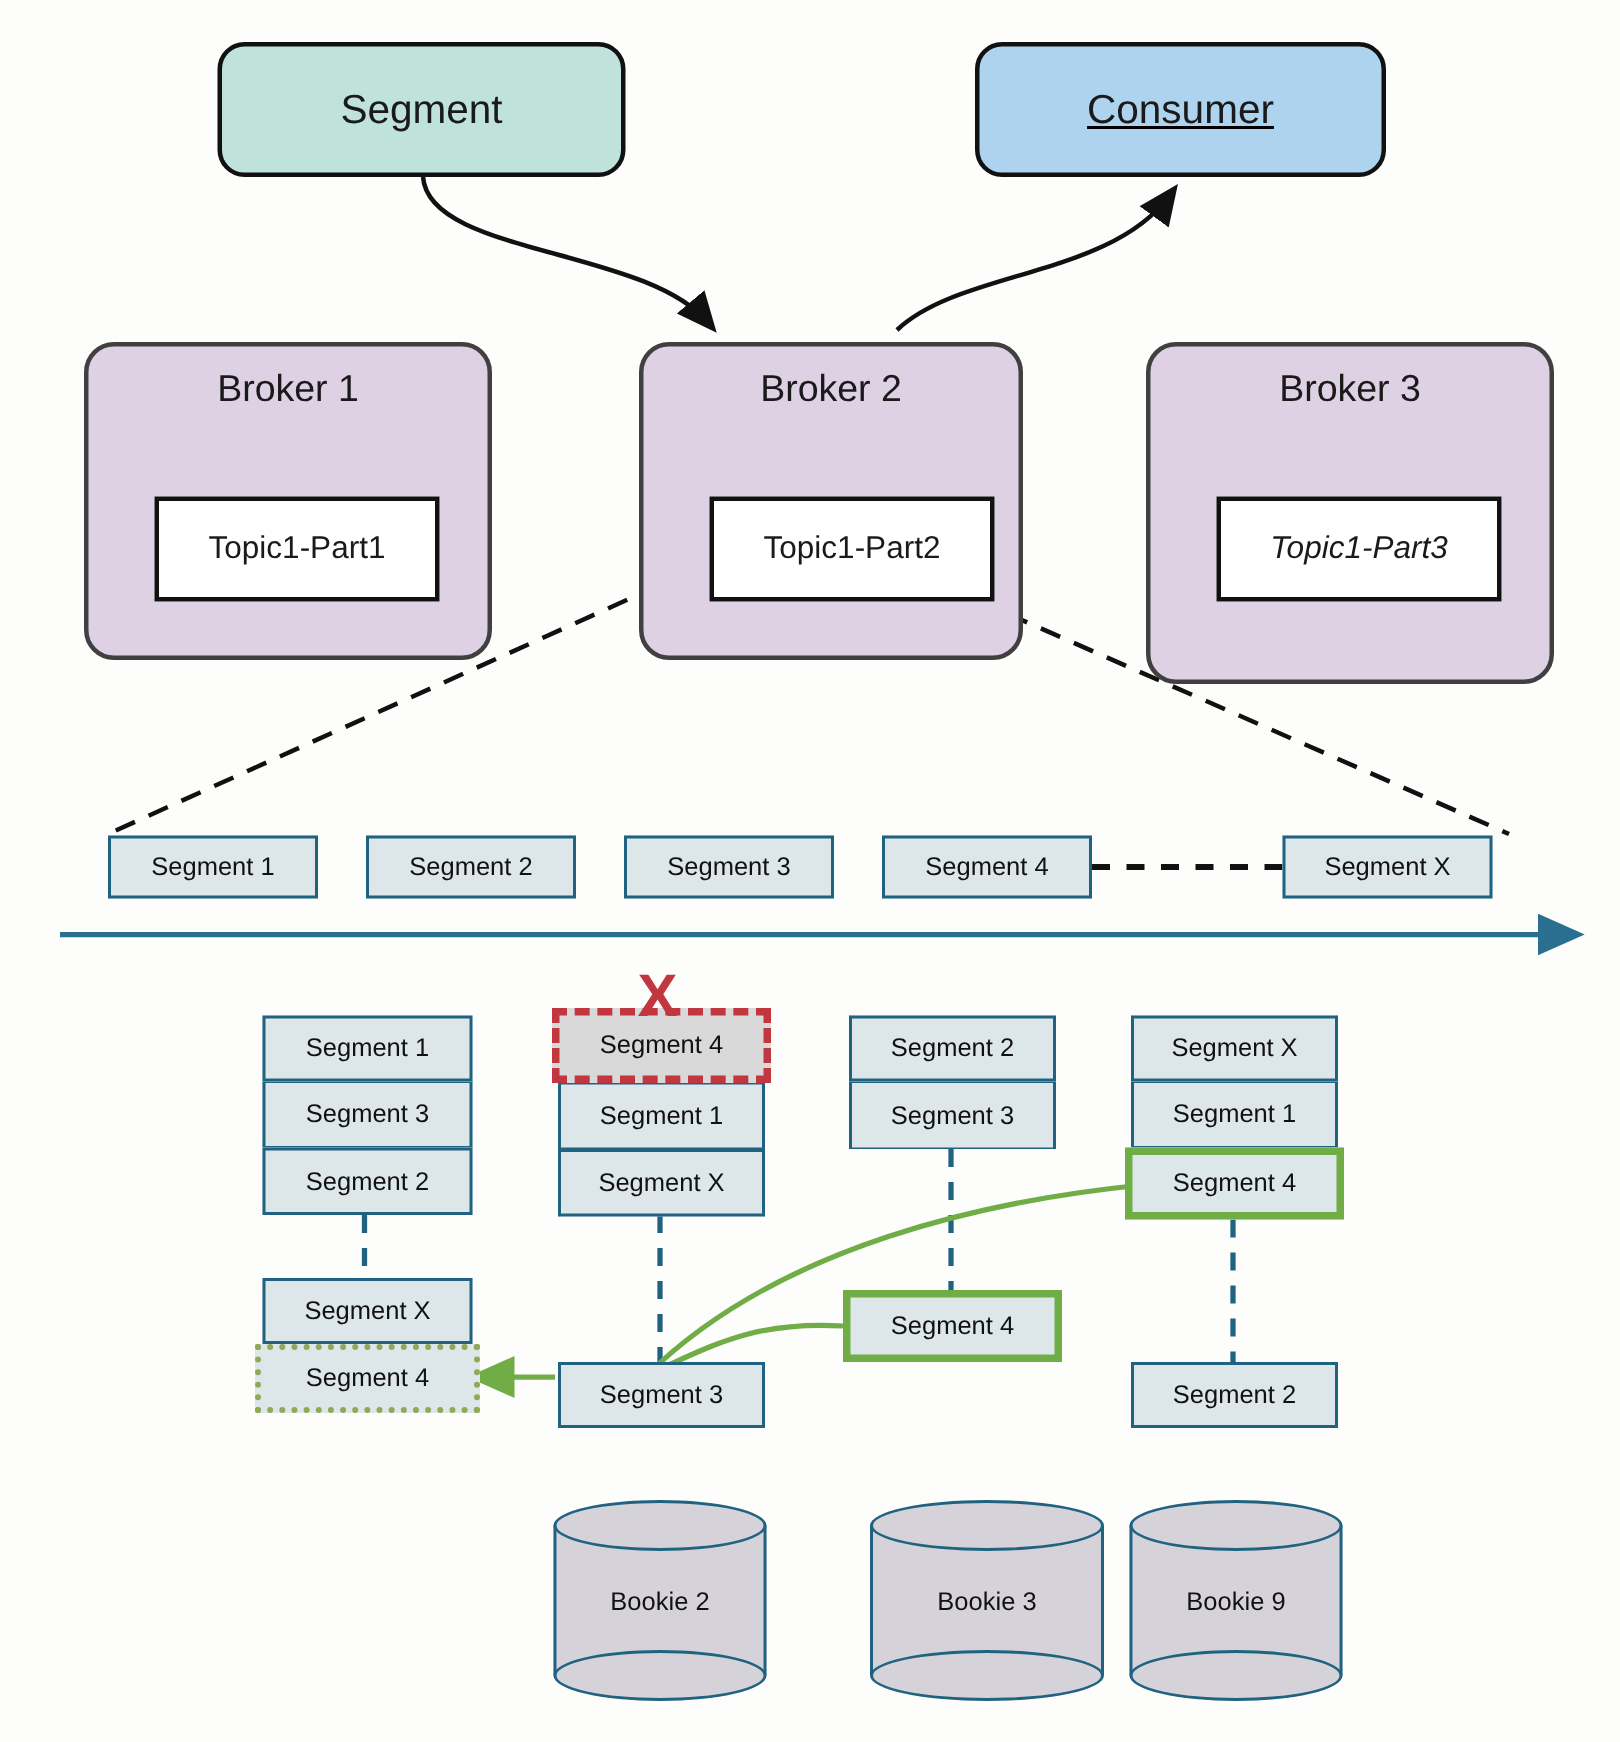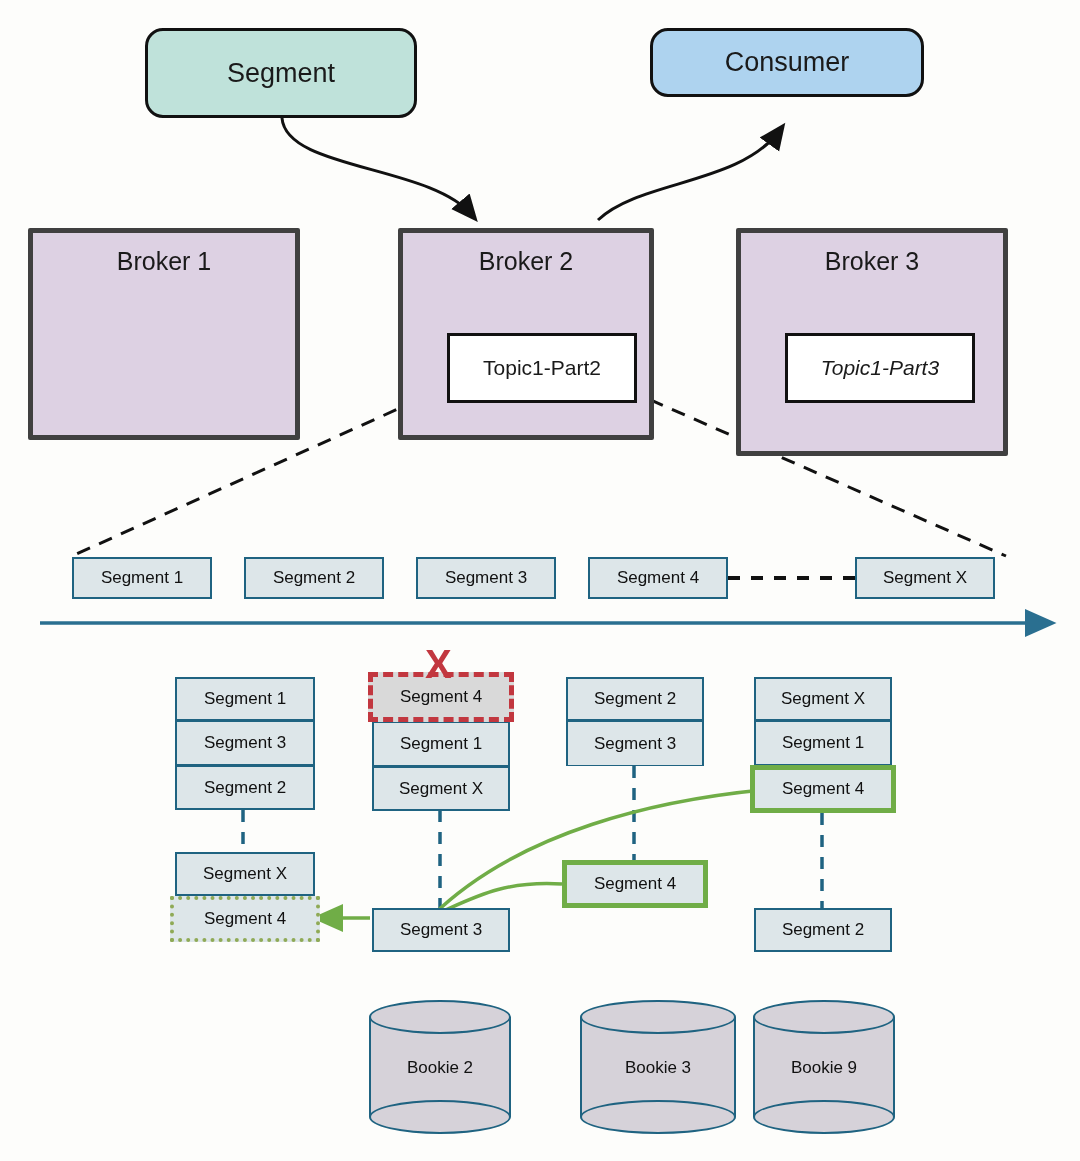--- a/index.html
+++ b/index.html
@@ -7,21 +7,21 @@
   #stage{position:relative;width:1080px;height:1161px;background:#fdfdfb;overflow:hidden;}
   svg.layer{position:absolute;left:0;top:0;width:1080px;height:1161px;pointer-events:none;}
 
   .node{position:absolute;box-sizing:border-box;display:flex;align-items:center;justify-content:center;text-align:center;}
 
   .rnd{border:3px solid #111;border-radius:18px;}
   .producer{background:#bfe2da;}
   .consumer{background:#aed3ef;}
   .producer .lbl,.consumer .lbl{font-size:27px;color:#1a1a1a;}
 
-  .broker{background:#ddd1e3;border:5px solid #404040;border-radius:2px;}
+  .broker{background:#ddd1e3;border:3px solid #404040;border-radius:20px;margin-left:28px;}
   .broker-title{position:absolute;top:14px;left:0;right:0;text-align:center;font-size:25px;color:#1a1a1a;}
   .partition{position:absolute;background:#fff;border:3px solid #111;display:flex;align-items:center;justify-content:center;font-size:21px;color:#1a1a1a;}
 
   .seg{background:#dde6e9;border:2.5px solid #1f6381;color:#111;font-size:17px;}
   .seg.tl{font-size:17px;}
 
   .stackbox{background:#dde6e9;border:2.5px solid #1f6381;color:#111;font-size:17px;}
   .stackbox.mid{border-top-width:1.5px;border-bottom-width:1.5px;}
 
   .failed{background:#d9d9d9;border:5px dashed #c2373f;color:#111;font-size:17px;z-index:6;}
@@ -72,26 +72,27 @@
 
     <path d="M562,884 C500,880 470,900 432,916" fill="none" stroke="#70ad47" stroke-width="3.5"></path>
     <path d="M762,790 C660,800 520,830 432,916" fill="none" stroke="#70ad47" stroke-width="3.5"></path>
 
     <line x1="370" y1="918" x2="322" y2="918" stroke="#70ad47" stroke-width="3.5" marker-end="url(#ah-green)"></line>
   </svg>
 
   <div class="node rnd producer" style="left:145px;top:28px;width:272px;height:90px;">
     <span class="lbl">Segment</span>
   </div>
-  <div class="node rnd consumer" style="left:650px;top:28px;width:274px;height:69px;">
+  <div class="node rnd consumer" style="left:650px;top:28px;width:274px;height:90px;text-decoration:underline;">
     <span class="lbl">Consumer</span>
   </div>
 
   <div class="node broker" style="left:28px;top:228px;width:272px;height:212px;">
     <div class="broker-title">Broker 1</div>
+    <div class="partition" style="left:44px;top:100px;width:184px;height:64px;">Topic1-Part1</div>
   </div>
 
   <div class="node broker" style="left:398px;top:228px;width:256px;height:212px;">
     <div class="broker-title">Broker 2</div>
     <div class="partition" style="left:44px;top:100px;width:184px;height:64px;">Topic1-Part2</div>
   </div>
 
   <div class="node broker" style="left:736px;top:228px;width:272px;height:228px;">
     <div class="broker-title">Broker 3</div>
     <div class="partition" style="left:44px;top:100px;width:184px;height:64px;font-style:italic;">Topic1-Part3</div>

